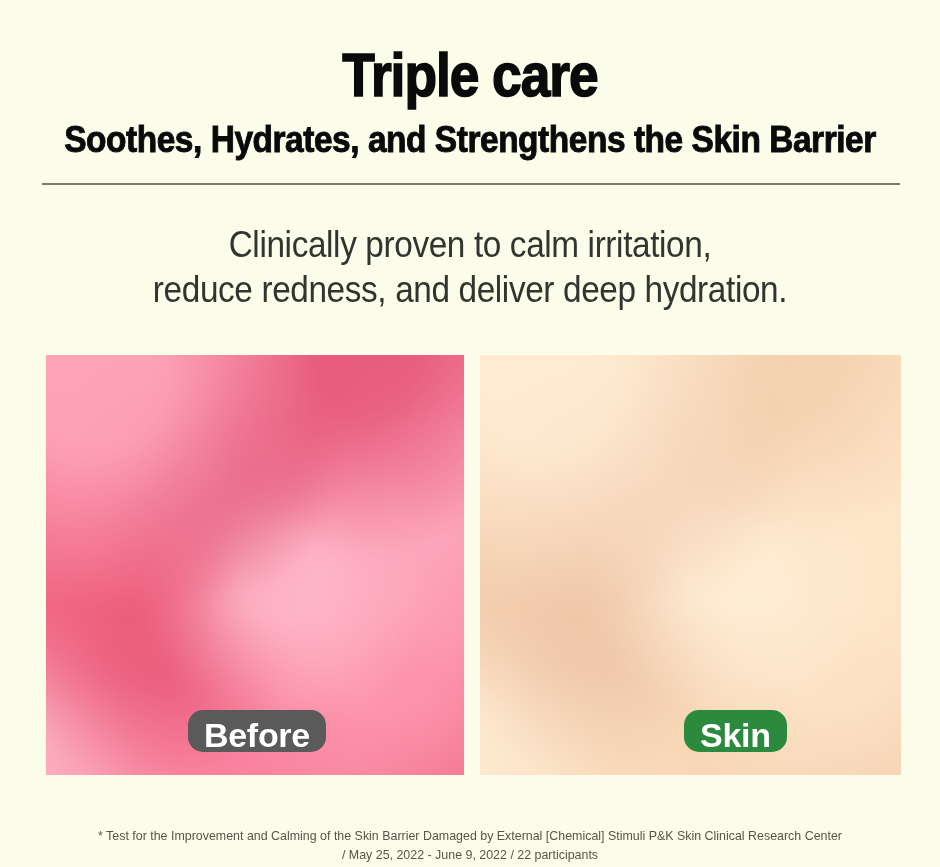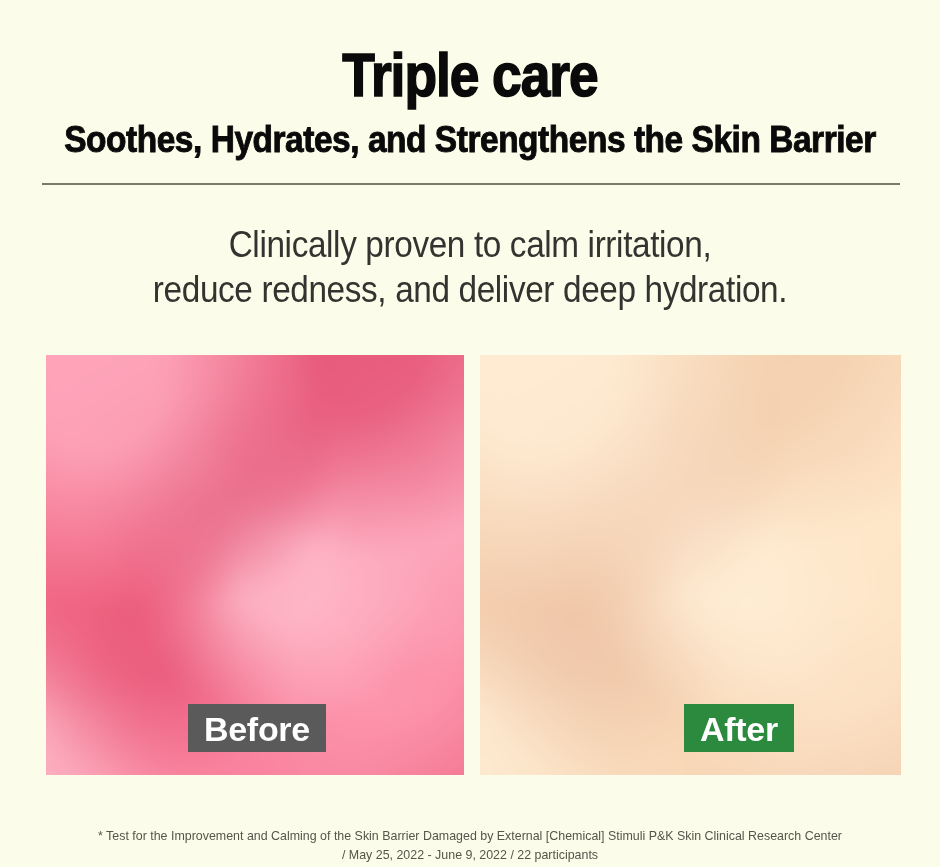--- a/index.html
+++ b/index.html
@@ -152,22 +152,23 @@
 
   .badge {
     position: absolute;
     bottom: 23px;
     color: #ffffff;
     font-family: "Liberation Sans", sans-serif;
     font-weight: 700;
     font-size: 34px;
     line-height: 34px;
     letter-spacing: -0.3px;
-    padding: 8px 16px 6px 16px;
+    padding: 8px 16px 0 16px;
     white-space: nowrap;
+    border-radius: 15px;
   }
   .badge-before { left: 142px; background: #5a5a5a; }
   .badge-after  { left: 204px; background: #2c8a3e; }
 
   
   .footnote {
     position: absolute;
     top: 826px;
     left: 0;
     width: 940px;
@@ -200,21 +201,21 @@
 
   <div class="panels">
 
     <div class="panel panel-before">
       <div class="skin skin-before"></div>
       <div class="badge badge-before">Before</div>
     </div>
 
     <div class="panel panel-after">
       <div class="skin skin-after"></div>
-      <div class="badge badge-after">After</div>
+      <div class="badge badge-after">Skin</div>
     </div>
 
   </div>
 
   <div class="footnote">
     <span class="line">* Test for the Improvement and Calming of the Skin Barrier Damaged by External [Chemical] Stimuli P&amp;K Skin Clinical Research Center</span>
     <span class="line">/ May 25, 2022 - June 9, 2022 / 22 participants</span>
   </div>
 
 </div>

